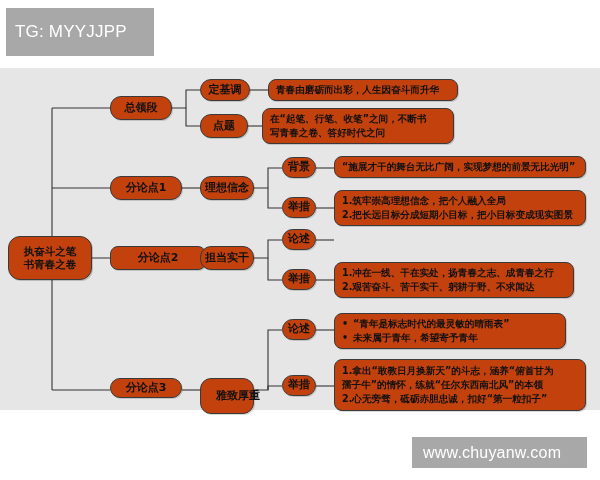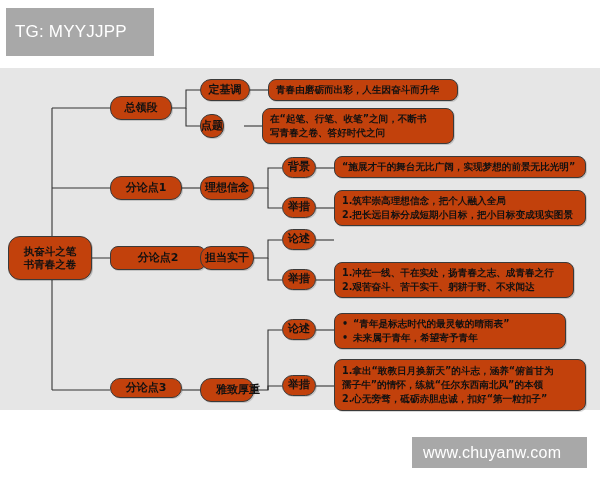--- a/index.html
+++ b/index.html
@@ -186,21 +186,21 @@
   <div class="node pill" style="left:200px; top:11px; width:50px; height:22px;">
     <span>定基调</span>
   </div>
 
   <div class="node content" style="left:268px; top:11px; width:190px; min-height:22px;">
     <div class="lines">
       <span class="ln">青春由磨砺而出彩，人生因奋斗而升华</span>
     </div>
   </div>
 
-  <div class="node pill" style="left:200px; top:46px; width:24px; height:24px;">
+  <div class="node pill" style="left:200px; top:46px; width:48px; height:24px;">
     <span>点题</span>
   </div>
 
   <div class="node content" style="left:262px; top:40px; width:192px; min-height:36px;">
     <div class="lines">
       <span class="ln">在“起笔、行笔、收笔”之间，不断书</span>
       <span class="ln">写青春之卷、答好时代之问</span>
     </div>
   </div>
 
@@ -254,21 +254,21 @@
     <div class="lines">
       <span class="ln">1.冲在一线、干在实处，扬青春之志、成青春之行</span>
       <span class="ln">2.艰苦奋斗、苦干实干、躬耕于野、不求闻达</span>
     </div>
   </div>
 
   <div class="node pill" style="left:110px; top:310px; width:72px; height:20px;">
     <span>分论点3</span>
   </div>
 
-  <div class="node pill" style="left:200px; top:310px; width:54px; height:24px;padding-left:22px;">
+  <div class="node pill" style="left:200px; top:310px; width:54px; height:36px;padding-left:22px;">
     <span>雅致厚重</span>
   </div>
 
   <div class="node pill" style="left:282px; top:251px; width:34px; height:21px;">
     <span>论述</span>
   </div>
 
   <div class="node content bulleted" style="left:334px; top:245px; width:232px; min-height:36px;">
     <div class="lines">
       <span class="ln">“青年是标志时代的最灵敏的晴雨表”</span>

